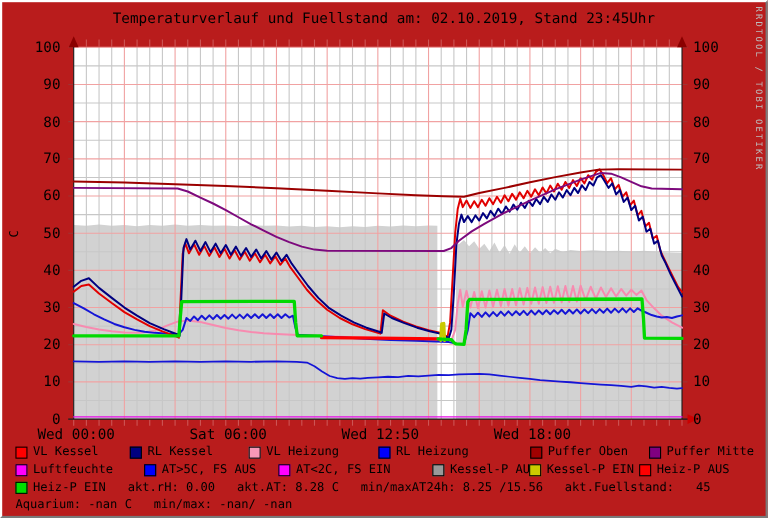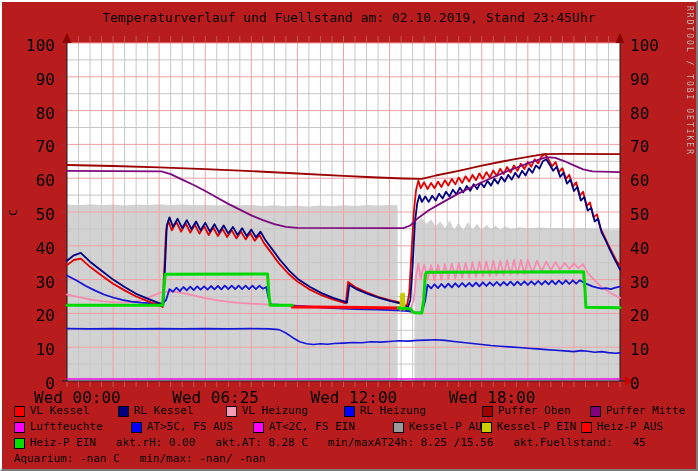--- a/index.html
+++ b/index.html
@@ -2,21 +2,21 @@
 <html><head>
 <meta charset="utf-8">
 <style>
   html,body{margin:0;padding:0;background:#e8e8e8;font-family:"DejaVu Sans Mono","Liberation Mono",monospace;}
   .window{position:relative;width:694px;height:467px;background:#b91c1c;
     border-top:2px solid #ffffff;border-left:2px solid #ffffff;
     border-right:2px solid #7a7a7a;border-bottom:2px solid #7a7a7a;overflow:hidden;}
   .title{position:absolute;left:0;top:8px;width:100%;text-align:center;font-size:13px;color:#000;white-space:pre;}
   .ylabel{position:absolute;left:-1px;top:204px;font-size:11px;color:#000;transform:rotate(-90deg);transform-origin:center;width:24px;text-align:center;}
   svg{position:absolute;left:0;top:0;}
-  .lab{position:absolute;font-size:16px;color:#000;white-space:pre;pointer-events:none;}
+  .lab{position:absolute;font-size:13px;color:#000;white-space:pre;pointer-events:none;}
   .overlay{position:absolute;left:0;top:0;width:100%;height:100%;pointer-events:none;}
   .watermark{position:absolute;right:2px;top:4px;font-size:8px;color:#bcbcbc;letter-spacing:2px;writing-mode:vertical-rl;white-space:pre;}
   #legend{position:absolute;left:12px;top:401px;font-size:11px;line-height:16px;color:#000;white-space:pre;}
   .lrow{display:flex;align-items:center;height:16px;}
   .li{display:inline-flex;align-items:center;white-space:pre;}
   .sw{display:inline-block;width:9px;height:9px;border:1px solid #000;margin-right:5px;flex:none;}
   .r0 .li:nth-child(1){width:104px}.r0 .li:nth-child(2){width:108px}.r0 .li:nth-child(3){width:118px}
   .r0 .li:nth-child(4){width:138px}.r0 .li:nth-child(5){width:108px}
   .r1 .li:nth-child(1){width:117px}.r1 .li:nth-child(2){width:122px}.r1 .li:nth-child(3){width:140px}
   .r1 .li:nth-child(4){width:88px}.r1 .li:nth-child(5){width:100px}
@@ -255,19 +255,19 @@
       <div class="lab" style="left: 628px; top: 169.2px;">60</div>
       <div class="lab" style="right: 641px; top: 135.4px;">70</div>
       <div class="lab" style="left: 628px; top: 135.4px;">70</div>
       <div class="lab" style="right: 641px; top: 101.6px;">80</div>
       <div class="lab" style="left: 628px; top: 101.6px;">80</div>
       <div class="lab" style="right: 641px; top: 67.8px;">90</div>
       <div class="lab" style="left: 628px; top: 67.8px;">90</div>
       <div class="lab" style="right: 641px; top: 34px;">100</div>
       <div class="lab" style="left: 628px; top: 34px;">100</div>
       <div class="lab" style="top: 386px; left: 32px; width: 66px; text-align: left;">Wed 00:00</div>
-      <div class="lab" style="top: 386px; left: 170.25px; width: 66px; text-align: center;">Wed 06:25</div>
-      <div class="lab" style="top: 386px; left: 308.5px; width: 66px; text-align: center;">Wed 12:00</div>
+      <div class="lab" style="top: 386px; left: 170.25px; width: 66px; text-align: center;">Sat 06:00</div>
+      <div class="lab" style="top: 386px; left: 308.5px; width: 66px; text-align: center;">Wed 12:50</div>
       <div class="lab" style="top: 386px; left: 446.75px; width: 66px; text-align: center;">Wed 18:00</div>
     </div>
   <div class="watermark">RRDTOOL / TOBI OETIKER</div>
   <div id="legend"><div class="lrow r0"><span class="li"><span class="sw" style="background: rgb(255, 0, 0);"></span><span>VL Kessel</span></span><span class="li"><span class="sw" style="background: rgb(0, 0, 128);"></span><span>RL Kessel</span></span><span class="li"><span class="sw" style="background: rgb(248, 152, 184);"></span><span>VL Heizung</span></span><span class="li"><span class="sw" style="background: rgb(0, 0, 255);"></span><span>RL Heizung</span></span><span class="li"><span class="sw" style="background: rgb(160, 0, 0);"></span><span>Puffer Oben</span></span><span class="li"><span class="sw" style="background: rgb(128, 0, 128);"></span><span>Puffer Mitte</span></span></div><div class="lrow r1"><span class="li"><span class="sw" style="background: rgb(255, 0, 255);"></span><span>Luftfeuchte</span></span><span class="li"><span class="sw" style="background: rgb(0, 0, 255);"></span><span>AT&gt;5C, FS AUS</span></span><span class="li"><span class="sw" style="background: rgb(255, 0, 255);"></span><span>AT&lt;2C, FS EIN</span></span><span class="li"><span class="sw" style="background: rgb(153, 153, 153);"></span><span>Kessel-P AUS</span></span><span class="li"><span class="sw" style="background: rgb(204, 204, 0);"></span><span>Kessel-P EIN</span></span><span class="li"><span class="sw" style="background: rgb(255, 0, 0);"></span><span>Heiz-P AUS</span></span></div><div class="lrow r2"><span class="li"><span class="sw" style="background: rgb(0, 224, 0);"></span><span>Heiz-P EIN</span></span><span class="ltext">   akt.rH: 0.00   akt.AT: 8.28 C   min/maxAT24h: 8.25 /15.56   akt.Fuellstand:   45</span></div><div class="lrow r3"><span class="ltext">Aquarium: -nan C   min/max: -nan/ -nan</span></div></div>
 </div>
 
 </body></html>

